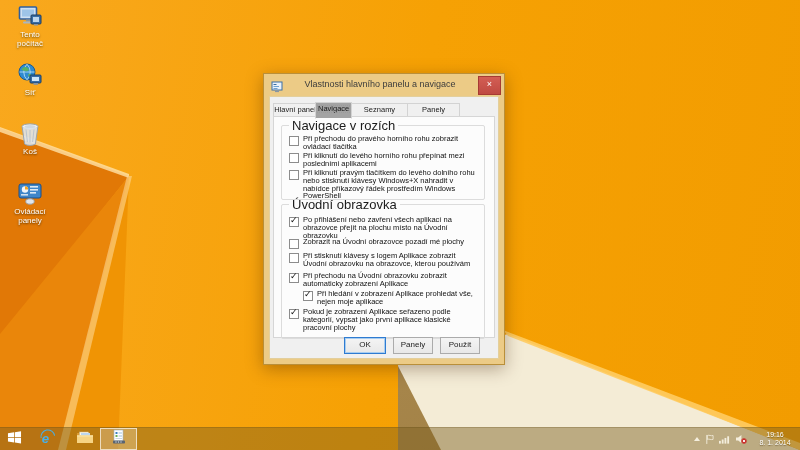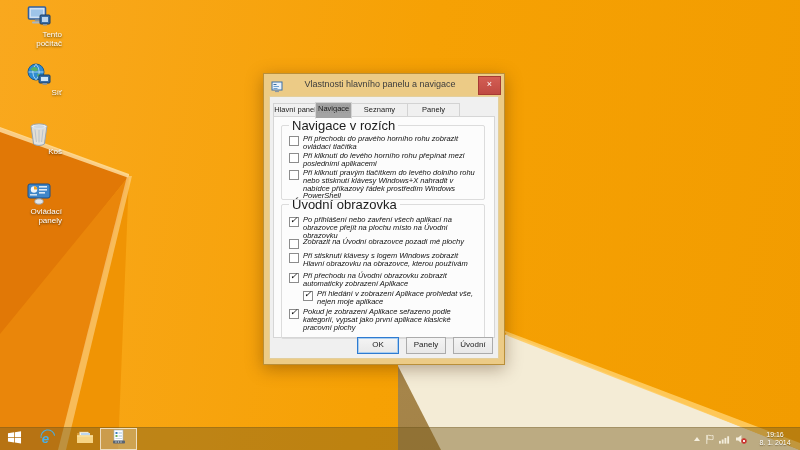--- a/index.html
+++ b/index.html
@@ -9,44 +9,44 @@
   .shape-dark{background:#e17806;clip-path:polygon(0 128px,129px 176px,0 338px);}
   .shape-mid1{background:#ea860a;clip-path:polygon(129px 176px,62px 450px,0 450px,0 334px);}
   .shape-mid2{background:#f09404;clip-path:polygon(129px 176px,118px 450px,58px 450px);}
   .edge-a{background:rgba(255,226,168,.8);clip-path:polygon(0 127px,129px 174px,129px 178px,0 132px);}
   .edge-b{background:rgba(255,220,160,.55);clip-path:polygon(127px 176px,132px 176px,66px 450px,58px 450px);}
   .shape-cream{background:#f4ecd6;clip-path:polygon(398px 365px,508px 334px,800px 450px,398px 450px);}
   .edge-cream{background:rgba(255,204,98,.9);clip-path:polygon(503px 330px,800px 443px,800px 450px,508px 336px);}
   .shape-brown{background:linear-gradient(160deg,#b5945e,#a07f42);clip-path:polygon(398px 366px,441px 450px,398px 450px);}
 
   
-  .dicon{position:absolute;left:10px;width:58px;text-align:right;cursor:default;}
+  .dicon{position:absolute;left:1px;width:58px;text-align:center;cursor:default;}
   .dicon .img{width:26px;height:26px;margin:0 auto;}
   .dicon .lbl{display:block;max-width:46px;margin:1px auto 0;font-size:8px;line-height:8.5px;color:#fff;text-shadow:0 1px 2px rgba(40,30,0,.75);}
 
   
   .dialog{position:absolute;left:263px;top:73px;width:240px;height:290px;background:#eccb86;border:1px solid #b98f3a;box-shadow:0 4px 16px rgba(60,30,0,.35);}
   .titlebar{position:absolute;top:0;left:0;right:0;height:22px;border-radius:7px;}
   .title-icon{position:absolute;left:7px;top:5px;width:12px;height:12px;}
   .title-text{position:absolute;left:20px;right:28px;top:5px;text-align:center;font-size:9px;color:#3c3c3c;white-space:nowrap;overflow:hidden;}
   .close-btn{position:absolute;right:3px;top:2px;width:21px;height:17px;background:linear-gradient(#d35e54,#bf4a42);border:1px solid #a63a33;color:#fff;font-size:9px;line-height:15px;text-align:center;cursor:pointer;}
   .client{position:absolute;left:5px;right:5px;top:22px;bottom:5px;background:#f0f0f0;border:1px solid #e3cf9d;}
   .tabs{position:absolute;top:5px;left:3px;height:15px;}
   .tab{position:absolute;top:1px;height:12px;background:#f0f0f0;border:1px solid #d3d3d3;font-size:7.5px;line-height:12px;text-align:center;color:#1a1a1a;cursor:pointer;}
   .tab.active{top:0;height:15px;background:#a3a3a3;border-bottom:1px solid #fcfcfc;z-index:3;}
   .tab.active .tlbl{outline:1px dotted #9b9b9b;outline-offset:-2px;display:inline-block;padding:0 2px;line-height:10px;}
   .page{position:absolute;left:3px;right:3px;top:19px;bottom:20px;background:#fcfcfc;border:1px solid #d6d6d6;z-index:2;}
   .group{position:absolute;left:7px;right:9px;border:1px solid #dcdcdc;border-radius:2px;}
   .gtitle{position:absolute;top:-5px;left:7px;background:#fcfcfc;padding:0 3px;font-size:13px;line-height:9px;color:#1c1c1c;}
-  .row{position:absolute;left:7px;right:5px;font-style:italic;}
+  .row{position:absolute;left:7px;right:5px;}
   .row.indent{left:21px;}
   .cb{position:absolute;left:0;top:1px;width:8px;height:8px;background:#fff;border:1px solid #8c8c8c;cursor:pointer;}
   .cb .mark{position:absolute;left:0;top:-2px;font-size:9px;line-height:9px;color:#111;}
   .rtext{display:block;margin-left:14px;font-size:7.5px;line-height:7.8px;color:#101010;cursor:default;}
-  .btnrow{position:absolute;right:5px;bottom:4px;display:flex;gap:7px;z-index:4;margin-top:44px;}
+  .btnrow{position:absolute;right:18px;bottom:4px;display:flex;gap:7px;z-index:4;margin-top:44px;}
   .btn{height:15px;line-height:13px;text-align:center;font-size:8px;color:#222;background:linear-gradient(#f4f4f4,#e8e8e8);border:1px solid #ababab;cursor:pointer;}
   .btn.ok{width:40px;border-color:#2e7bd1;box-shadow:inset 0 0 0 1px #a8cdf0;}
   .btn.w38{width:38px;}
 
   
   .taskbar{position:absolute;left:0;bottom:0;width:800px;height:22px;background:rgba(122,94,30,.46);border-top:1px solid rgba(90,70,20,.25);}
   .tb-item{position:absolute;top:0;height:22px;display:flex;align-items:center;justify-content:center;cursor:pointer;}
   .tb-start{left:0;width:28px;}
   .tb-ie{left:36px;width:22px;}
   .tb-folder{left:73px;width:23px;}
@@ -178,21 +178,21 @@
           <div class="row" style="top:33px">
             <span class="cb">
                 <span class="mark"></span>
               </span>
             <span class="rtext">Zobrazit na Úvodní obrazovce pozadí mé plochy</span>
           </div>
           <div class="row" style="top:47px">
             <span class="cb">
                 <span class="mark"></span>
               </span>
-            <span class="rtext">Při stisknutí klávesy s logem Windows zobrazit Hlavní obrazovku na obrazovce, kterou používám</span>
+            <span class="rtext">Při stisknutí klávesy s logem Aplikace zobrazit Úvodní obrazovku na obrazovce, kterou používám</span>
           </div>
           <div class="row" style="top:67px">
             <span class="cb">
                 <span class="mark">✓</span>
               </span>
             <span class="rtext">Při přechodu na Úvodní obrazovku zobrazit automaticky zobrazení Aplikace</span>
           </div>
           <div class="row indent" style="top:85px">
             <span class="cb">
                 <span class="mark">✓</span>
@@ -203,21 +203,21 @@
             <span class="cb">
                 <span class="mark">✓</span>
               </span>
             <span class="rtext">Pokud je zobrazení Aplikace seřazeno podle kategorií, vypsat jako první aplikace klasické pracovní plochy</span>
           </div>
         </div>
       </div>
       <div class="btnrow">
         <span class="btn ok">OK</span>
         <span class="btn w38">Panely</span>
-        <span class="btn w38">Úvodní</span>
+        <span class="btn w38">Použít</span>
       </div>
     </div>
   </div>
 
   <div class="taskbar">
     <div class="tb-item tb-start">
       <span>
         <svg viewBox="0 0 16 15" width="15" height="14">
             <path fill="#fff" d="M1 3.6 7.6 2.5v5H1zM8.4 2.4 15 1.3v6.2H8.4zM1 8.3h6.6v5L1 12.2zM8.4 8.3H15v6.2l-6.6-1.1z"></path>
           </svg>

